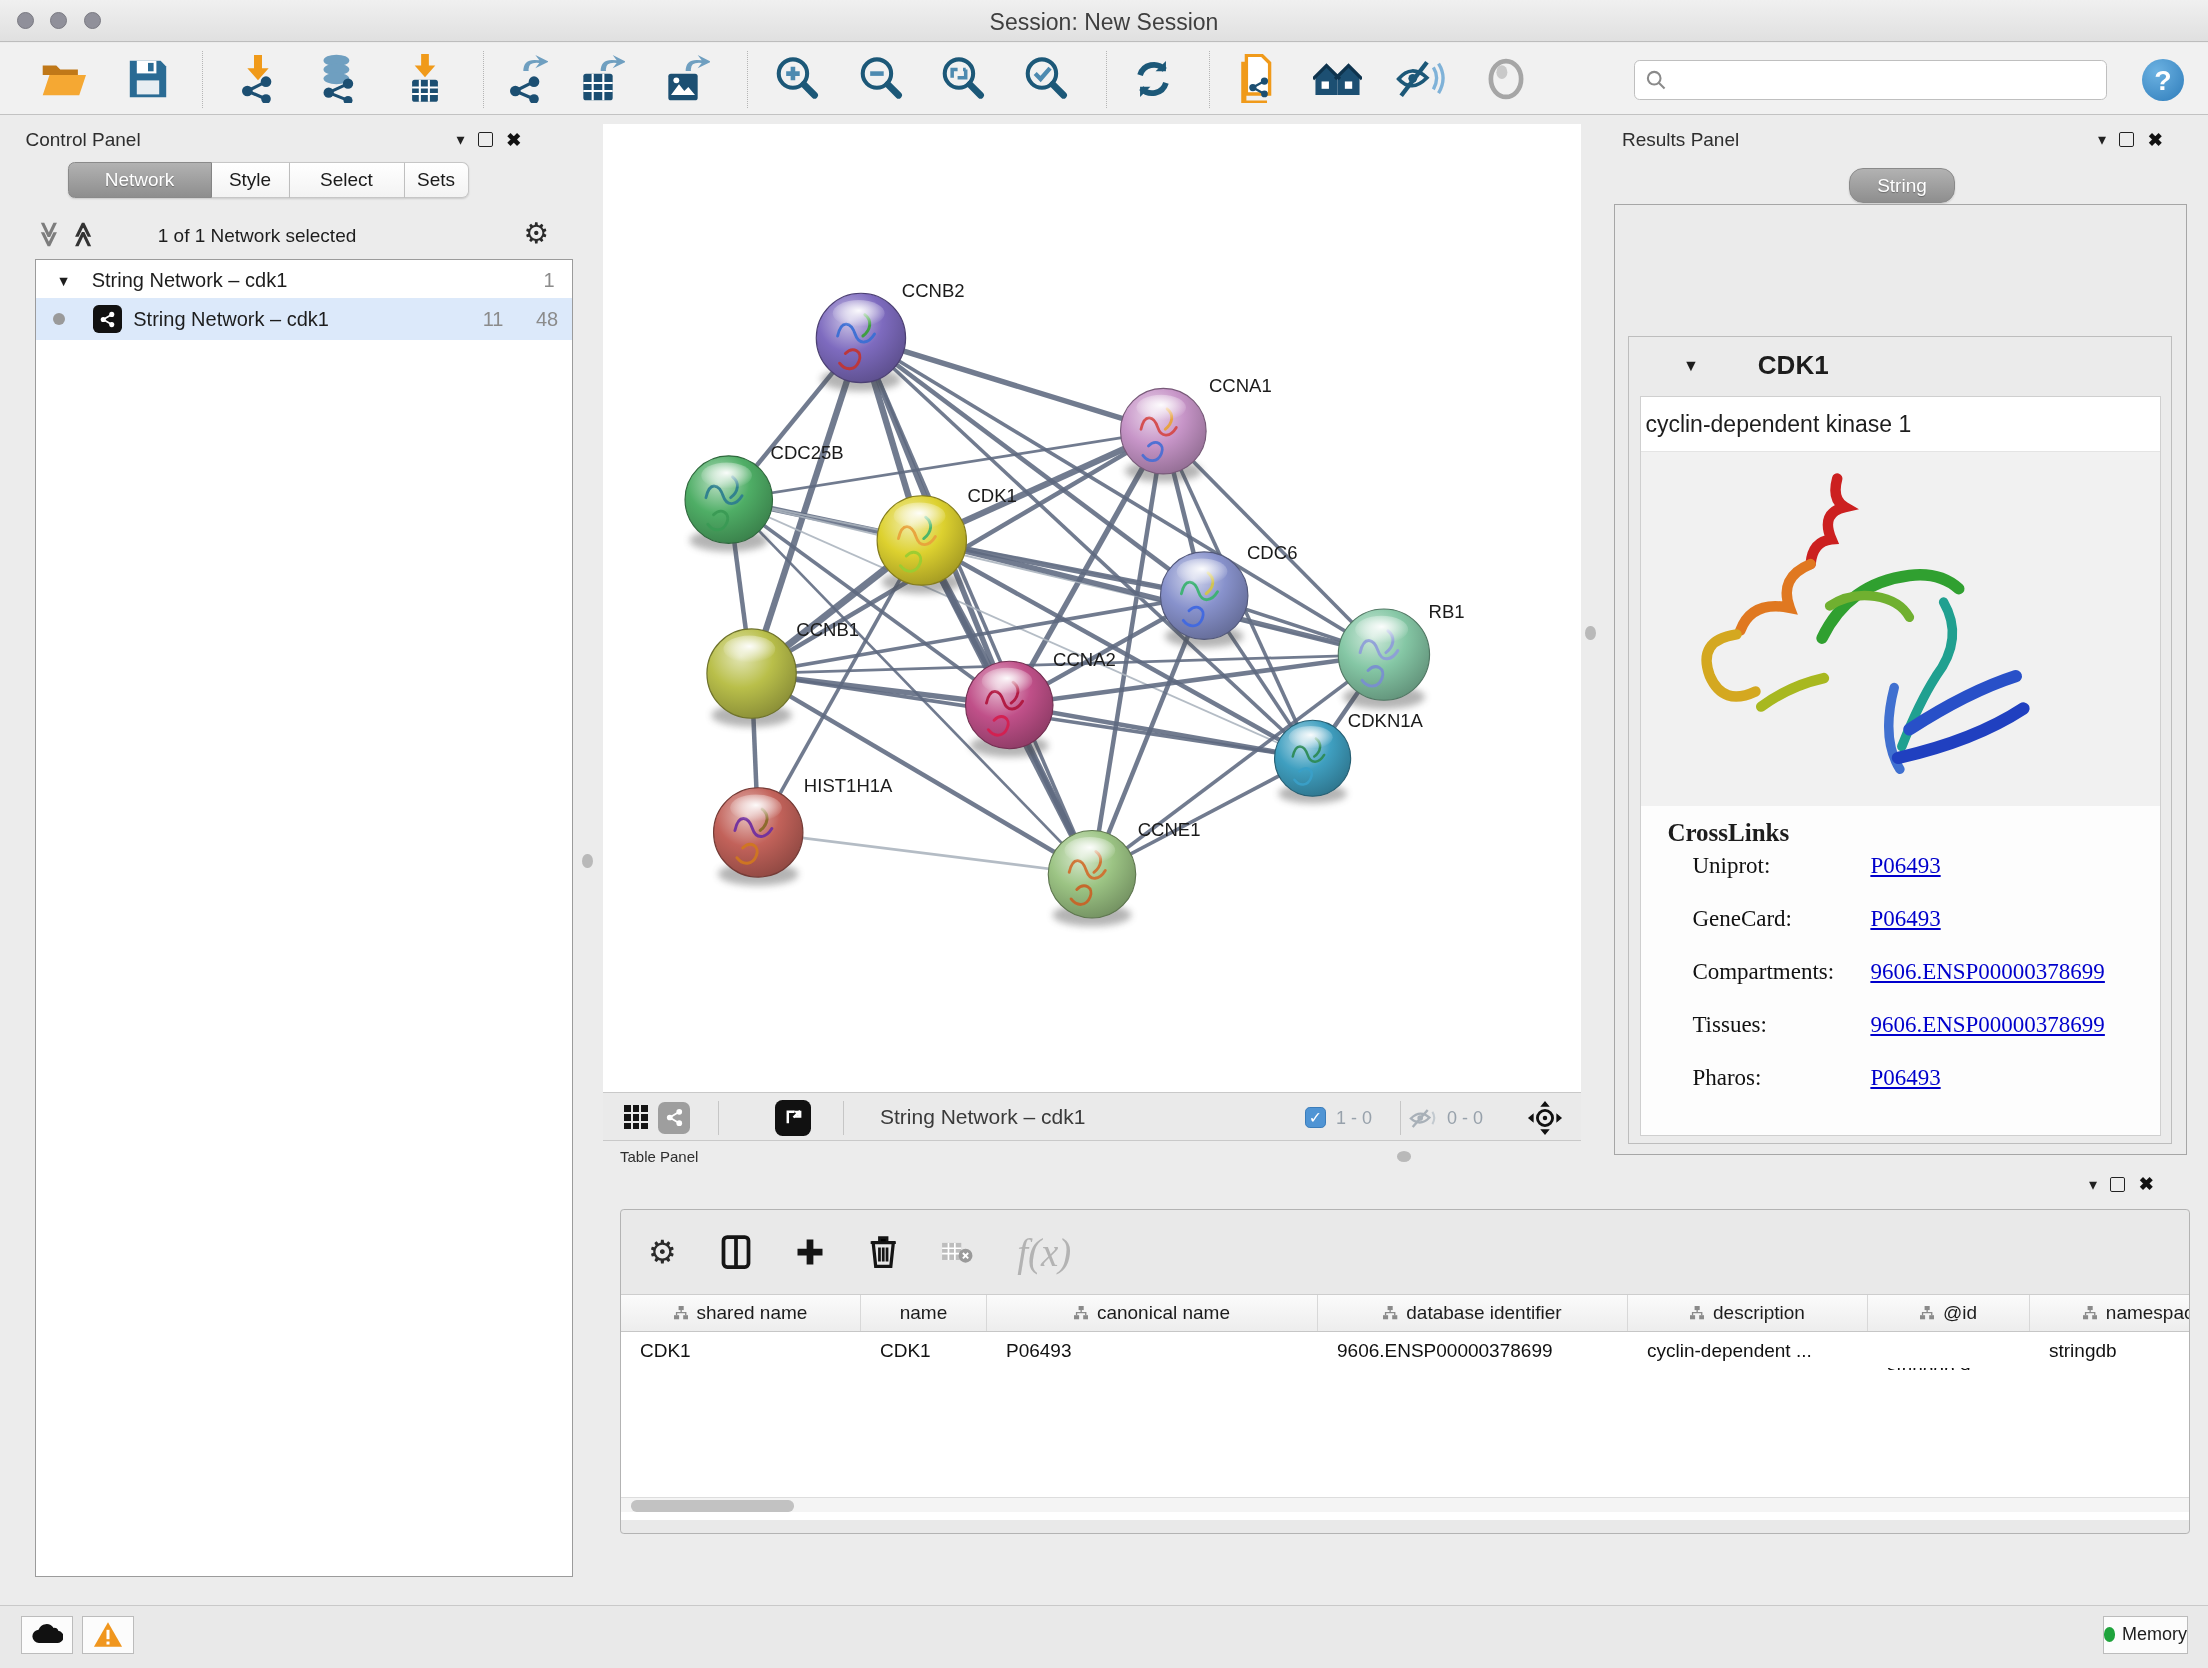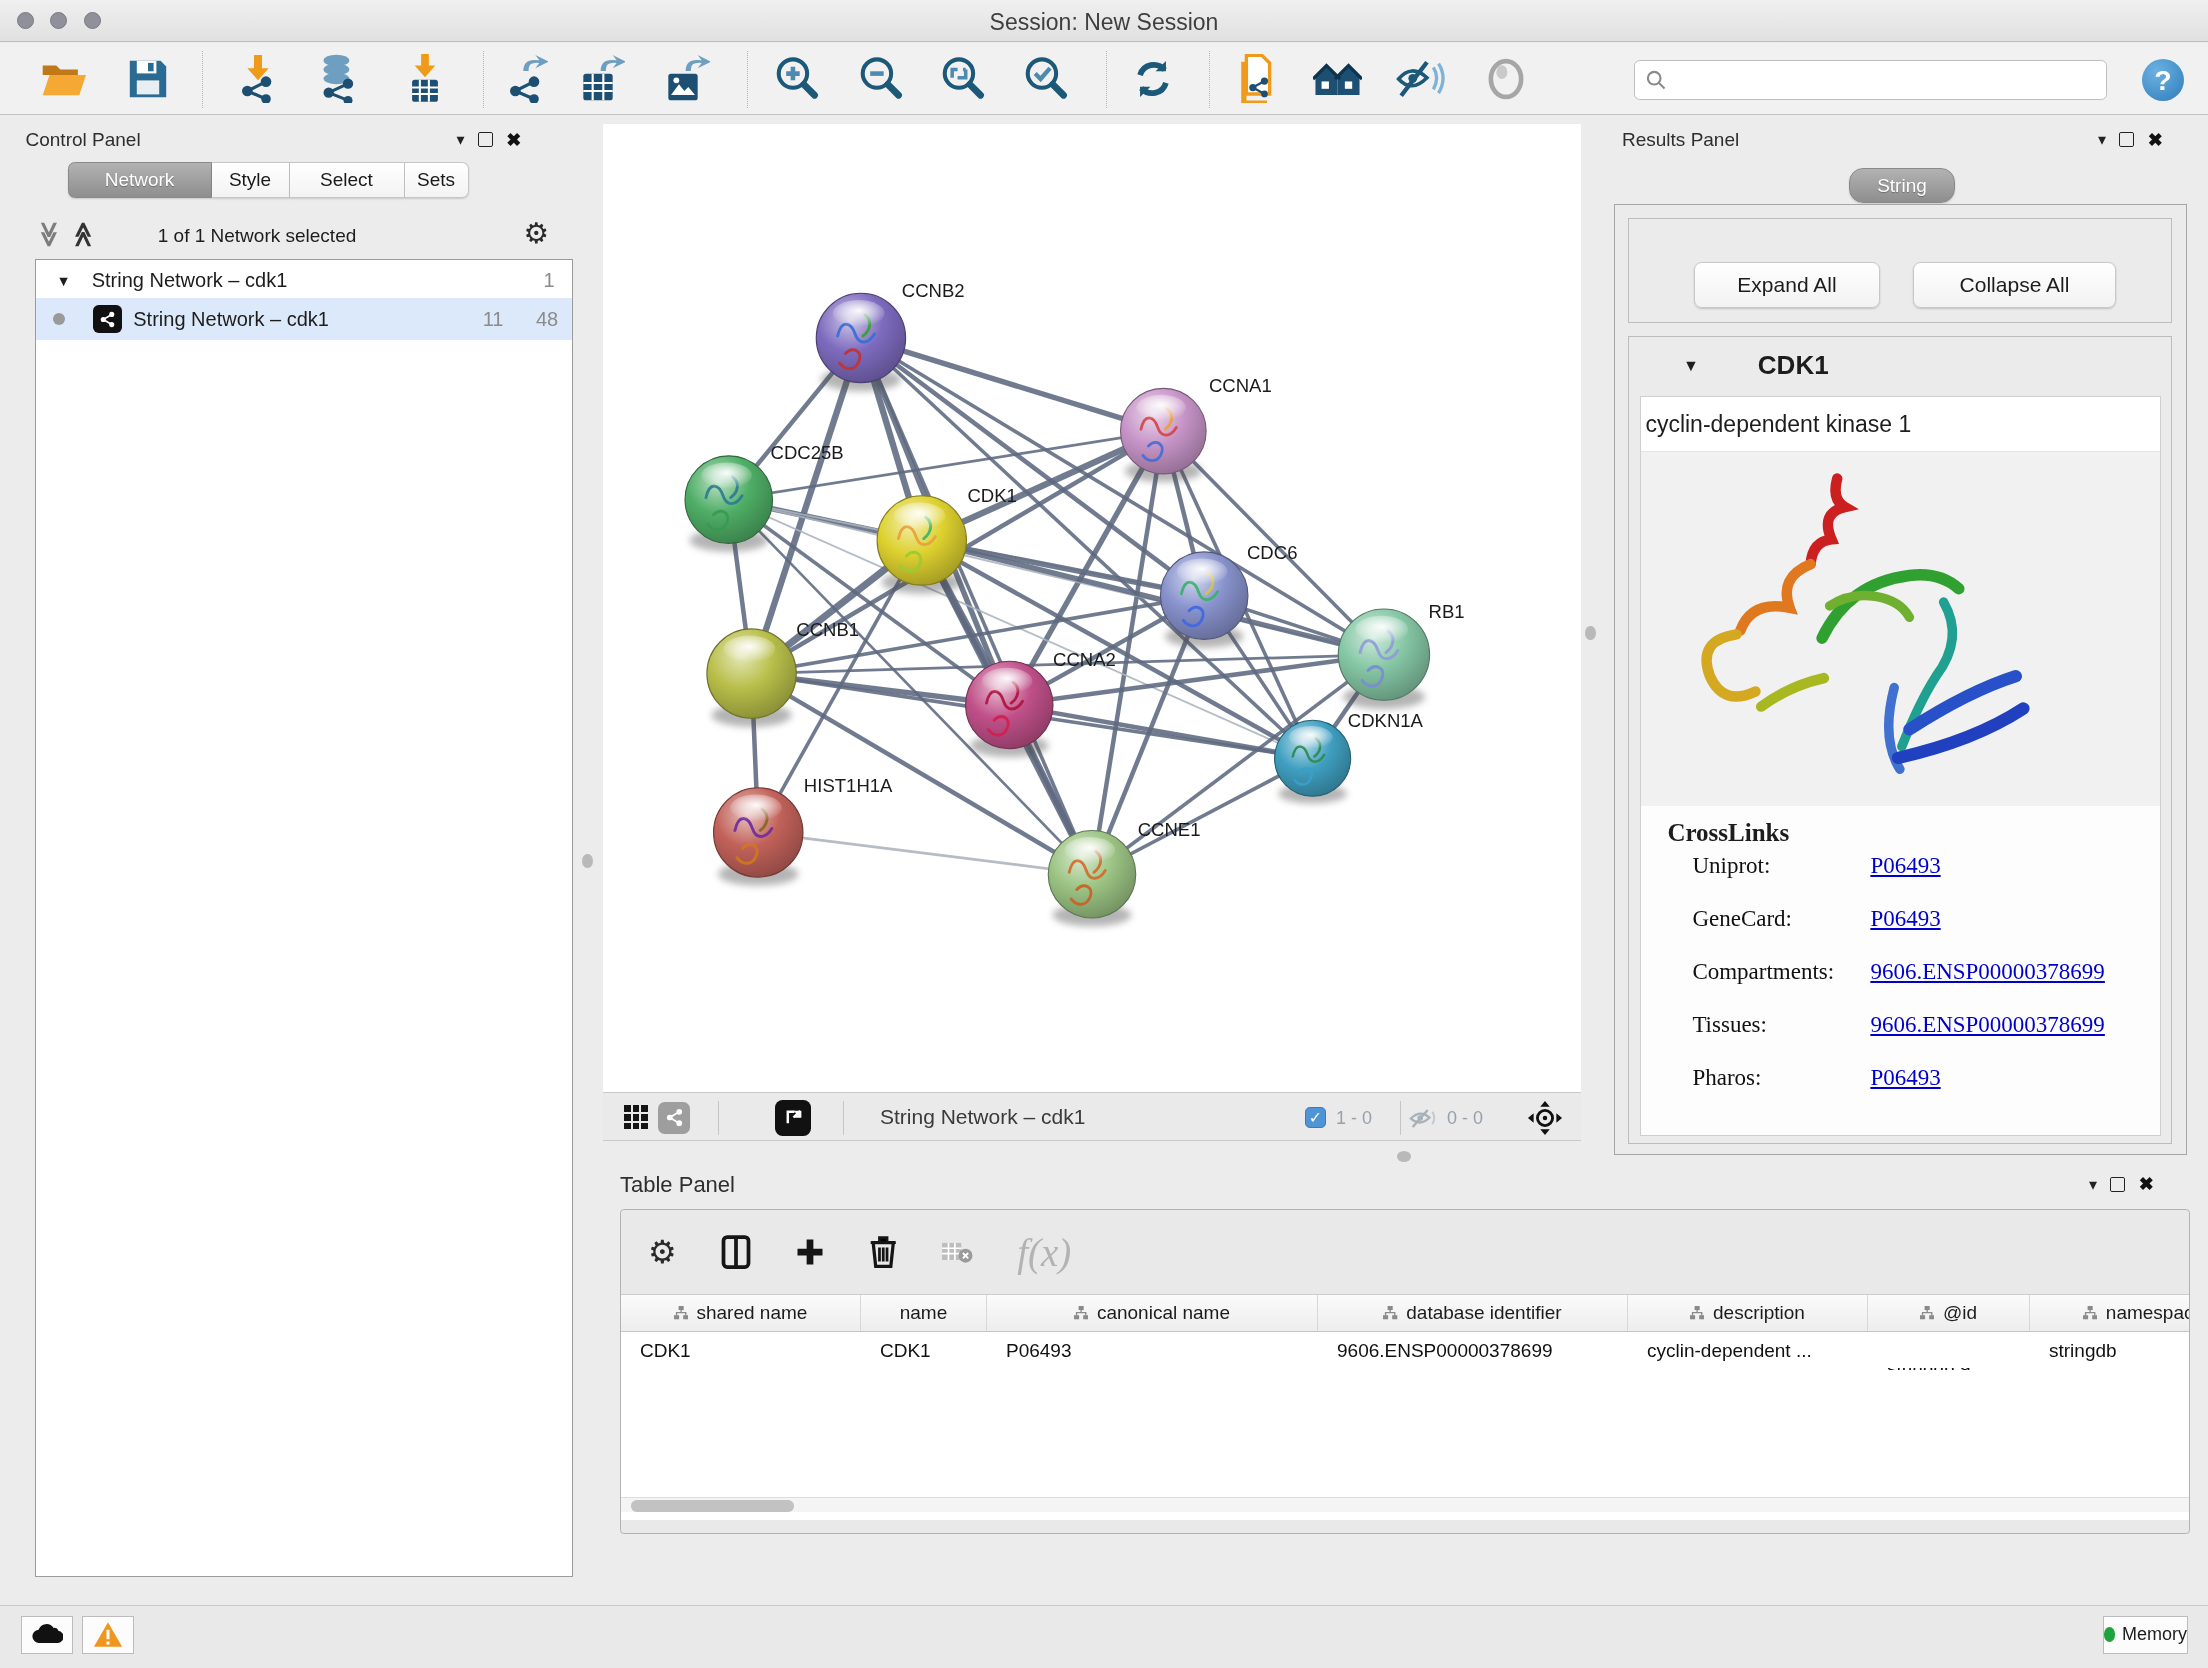--- a/index.html
+++ b/index.html
@@ -87,21 +87,21 @@
   .rp-desc { position:absolute; left:0; top:0; width:100%; height:55px; background:#fff;
              border-bottom:1px solid #e4e4e4; font-size:23px; display:flex; align-items:center; padding-left:4px; }
   .rp-imgarea { position:absolute; left:0; top:55px; width:100%; height:354px; background:#f1f1f1; }
   .crosslinks { position:absolute; left:0; top:409px; width:100%; font-family:"Liberation Serif", serif; }
   .cl-head { font-size:25px; font-weight:bold; margin:13.3px 0 5.7px 26px; }
   .cl-row { display:flex; font-size:23px; margin:0 0 27px 51px; }
   .cl-label { width:178px; color:#111; }
   .cl-link { color:#0000cc; text-decoration:underline; }
 
   
-  .table-panel-title { position:absolute; left:620px; top:1172px; font-size:22px; color:#2e2e2e; }
+  .table-panel-title { position:absolute; left:620px; top:1148px; font-size:15px; color:#2e2e2e; }
   .tp-box { position:absolute; left:620px; top:1209px; width:1570px; height:325px; background:#e9e9e9;
             border:1px solid #b3b3b3; border-radius:3.8px; overflow:hidden; }
   .tp-toolbar { position:absolute; left:0; top:0; width:100%; height:84px; display:flex; align-items:center;
                 gap:44px; padding-left:27px; }
   .tp-table { position:absolute; left:0; top:84px; width:100%; height:226px; background:#fff; overflow:hidden; }
   .t-headrow { display:flex; height:38px; background:linear-gradient(#fbfbfb,#ededed);
                border-top:1px solid #cdcdcd; border-bottom:1.9px solid #c6c6c6; }
   .t-th { display:flex; align-items:center; justify-content:center; gap:8.6px; font-size:19px; color:#1c1c1c;
           border-right:1px solid #d8d8d8; overflow:hidden; flex-shrink:0; }
   .t-row { display:flex; height:38px; background:#fff; }
@@ -652,24 +652,20 @@
     <div style="position:absolute;left:15px;top:4.8px" class="panel-title">Results Panel</div>
     <div class="pc-group" style="left:491px;top:4.8px">
       <span class="pc-tri">▾</span>
       <span class="pc-float"></span>
       <span class="pc-close">✖</span>
     </div>
     <div class="seg" style="position:absolute;left:242px;top:44px">
       <div class="seg-tab only selected" style="width:106px;height:35px">String</div>
     </div>
     <div class="rp-outerbox">
-      <div class="rp-btnbox">
-        <div class="rp-btn" style="left:65px;width:186px">Expand All</div>
-        <div class="rp-btn" style="left:284px;width:203px">Collapse All</div>
-      </div>
       <div class="rp-section">
         <div class="rp-sechead">
           <span style="margin-left:54px;font-size:16px">▼</span>
           <span style="margin-left:59px;font-size:26px;font-weight:bold">CDK1</span>
         </div>
         <div class="rp-white">
           <div class="rp-desc">cyclin-dependent kinase 1</div>
           <div class="rp-imgarea">
             <svg width="399" height="342" viewBox="0 0 420 360" style="margin-left:28.5px">
               <g fill="none" stroke-linecap="round">

